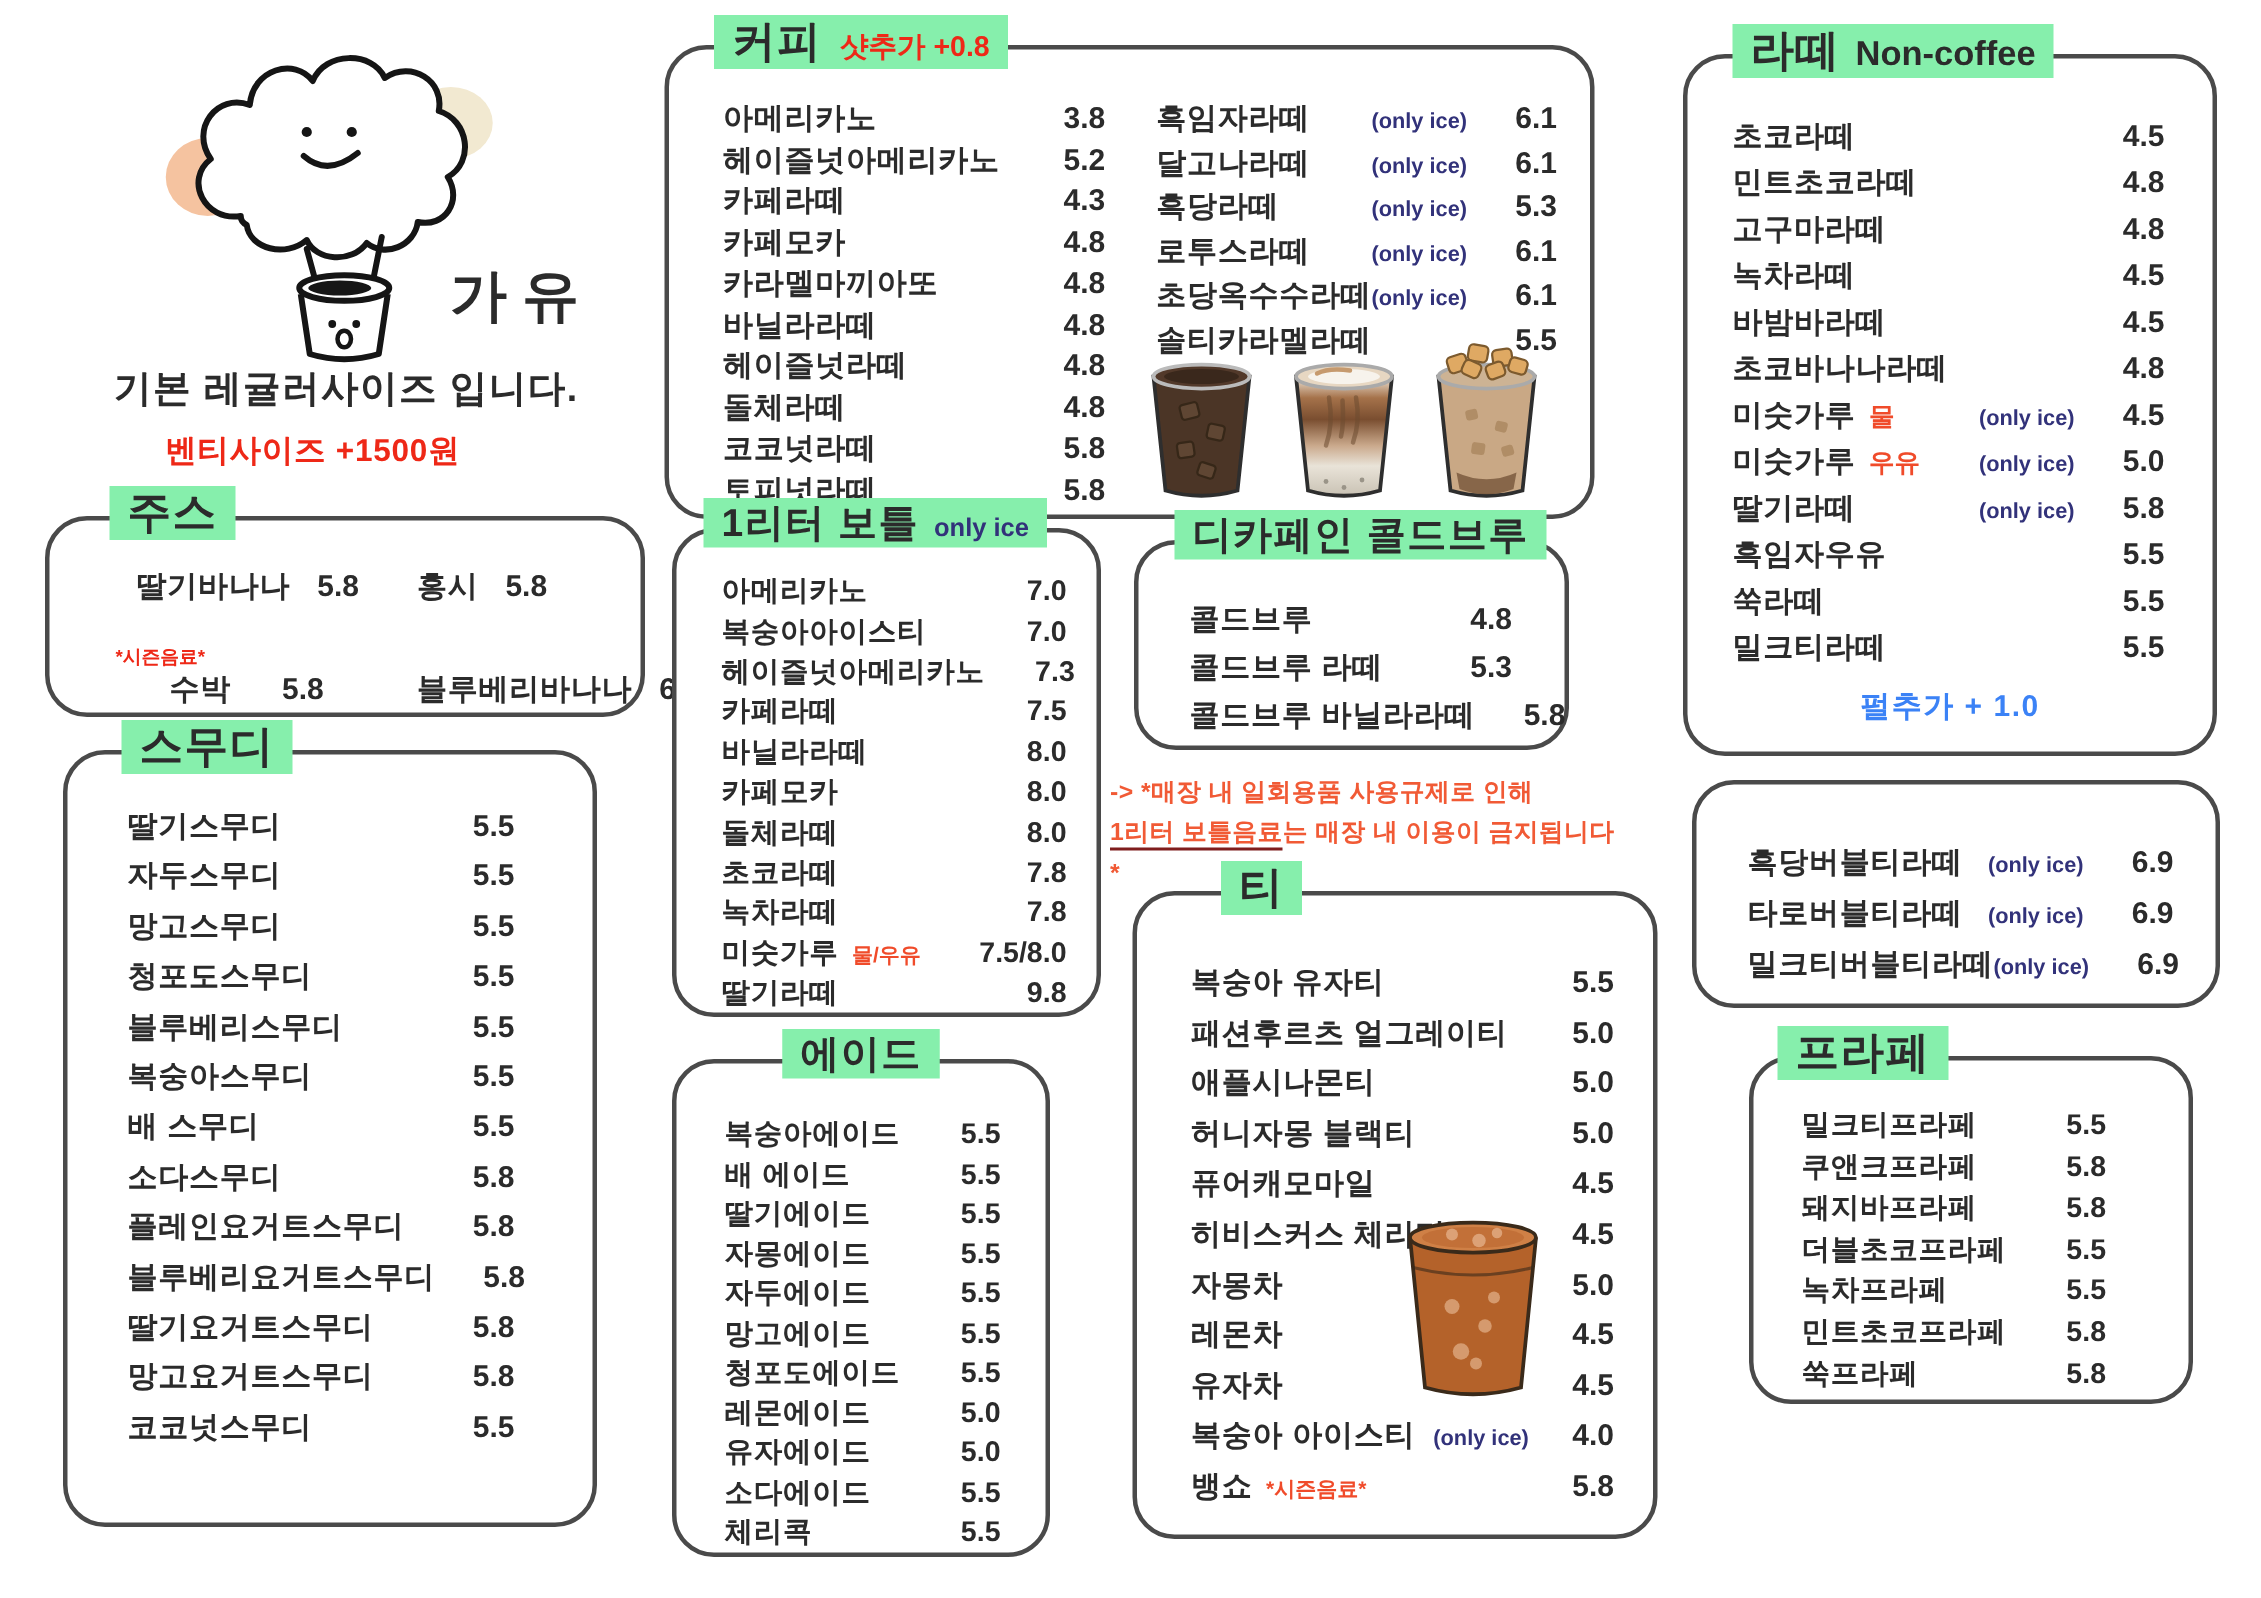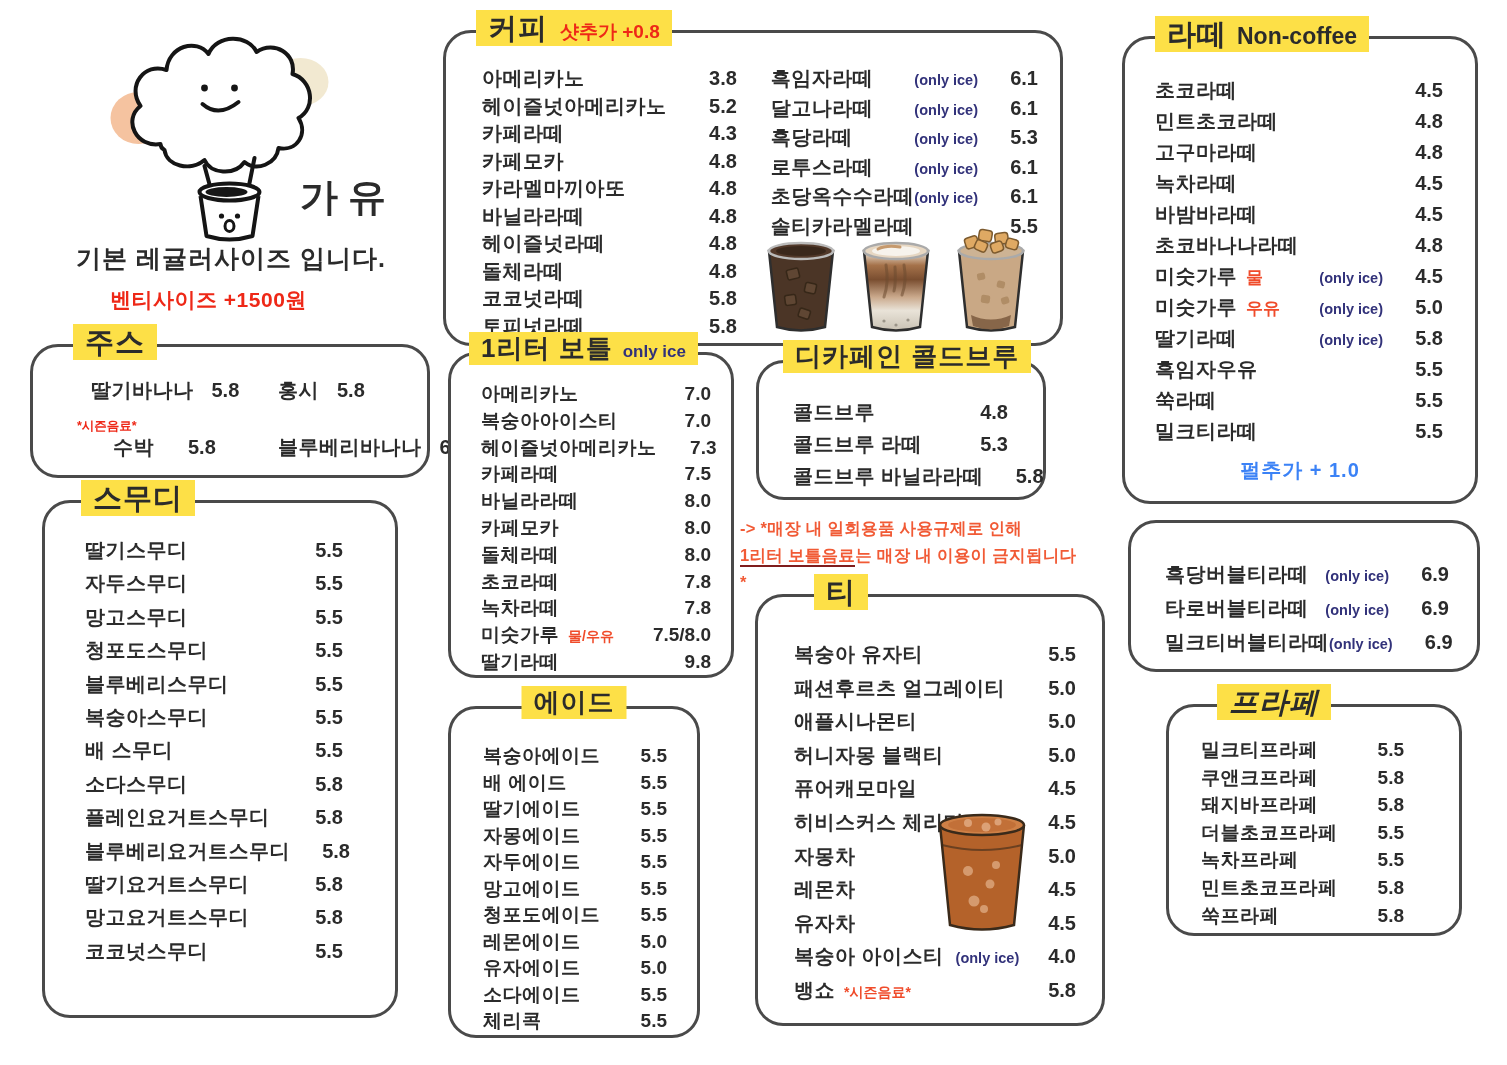--- a/index.html
+++ b/index.html
@@ -1,20 +1,20 @@
 <!DOCTYPE html>
 <html><head>
 <meta charset="utf-8">
 <style>
   html,body{margin:0;padding:0;background:#ffffff;}
   #page{position:relative;width:1507px;height:1065px;background:#fff;
         font-family:"Liberation Sans","DejaVu Sans",sans-serif;color:#2b2b2b;overflow:hidden;}
 
   .box{position:absolute;border:3px solid #4a4a4a;border-radius:28px;background:#fff;box-sizing:border-box;}
-  .title{position:absolute;top:-23px;left:26px;background:#fde047;padding:0 12px;
+  .title{position:absolute;top:-23px;left:26px;background:#86efac;padding:0 12px;
          font-size:29px;font-weight:700;white-space:nowrap;line-height:1.25;letter-spacing:1px;}
   .title .sub-red{color:#ee2817;font-size:19px;font-weight:700;margin-left:12px;letter-spacing:0;}
   .title .sub-blue{color:#32327a;font-size:17px;font-weight:700;margin-left:10px;letter-spacing:0;}
   .title .sub-black{font-size:23px;font-weight:600;margin-left:10px;letter-spacing:0;}
   .title-center{left:50%;transform:translateX(-50%);}
 
   .rows{box-sizing:border-box;}
   .row{display:flex;align-items:baseline;}
   .row .nm{font-size:20px;font-weight:600;white-space:nowrap;letter-spacing:0.5px;}
   .row .accent{color:#f04b2a;font-size:14px;font-weight:700;margin-left:9px;white-space:nowrap;}
@@ -36,21 +36,21 @@
   #box-bottle .row .nm{font-size:19px;}
   #box-bottle .row .pr{font-size:19px;}
 
   
   #box-ade .rows{padding:34px 30px 0 32px;}
   #box-ade .row{height:26.5px;}
   #box-ade .row .nm{font-size:19px;}
   #box-ade .row .pr{font-size:19px;}
 
   
-  #box-juice .juice-grid{display:grid;grid-template-columns:57% 43%;padding:30px 8px 0 58px;row-gap:30px;}
+  #box-juice .juice-grid{display:grid;grid-template-columns:57% 43%;padding:30px 8px 0 58px;row-gap:42px;}
   .jcell{display:flex;align-items:baseline;position:relative;}
   .jcell .nm{font-size:20px;font-weight:600;letter-spacing:0.5px;white-space:nowrap;}
   .jcell .pr{font-size:20px;font-weight:700;margin-left:18px;}
   .jcell .pre-note{position:absolute;top:-16px;left:-14px;color:#ee2817;font-size:12.5px;font-weight:700;white-space:nowrap;}
 
   
   #box-smoothie .rows{padding:34px 52px 0 40px;}
   #box-smoothie .row{height:33.4px;}
 
   
@@ -829,21 +829,21 @@
         <div class="row">
           <span class="nm">밀크티버블티라떼</span>
 
           <span class="badge">(only ice)</span>
           <span class="pr">6.9</span>
         </div>
       </div>
   </div>
 
   <div id="box-frappe" class="box" style="left:1166px;top:704px;width:296px;height:232px;">
-    <div class="title" style="left:48px;font-style:italic;"><span>프라페</span></div>
+    <div class="title" style="left:16px;"><span>프라페</span></div>
     <div class="rows">
 
         <div class="row">
           <span class="nm">밀크티프라페</span>
 
           <span class="badge"></span>
           <span class="pr">5.5</span>
         </div>
 
         <div class="row">

